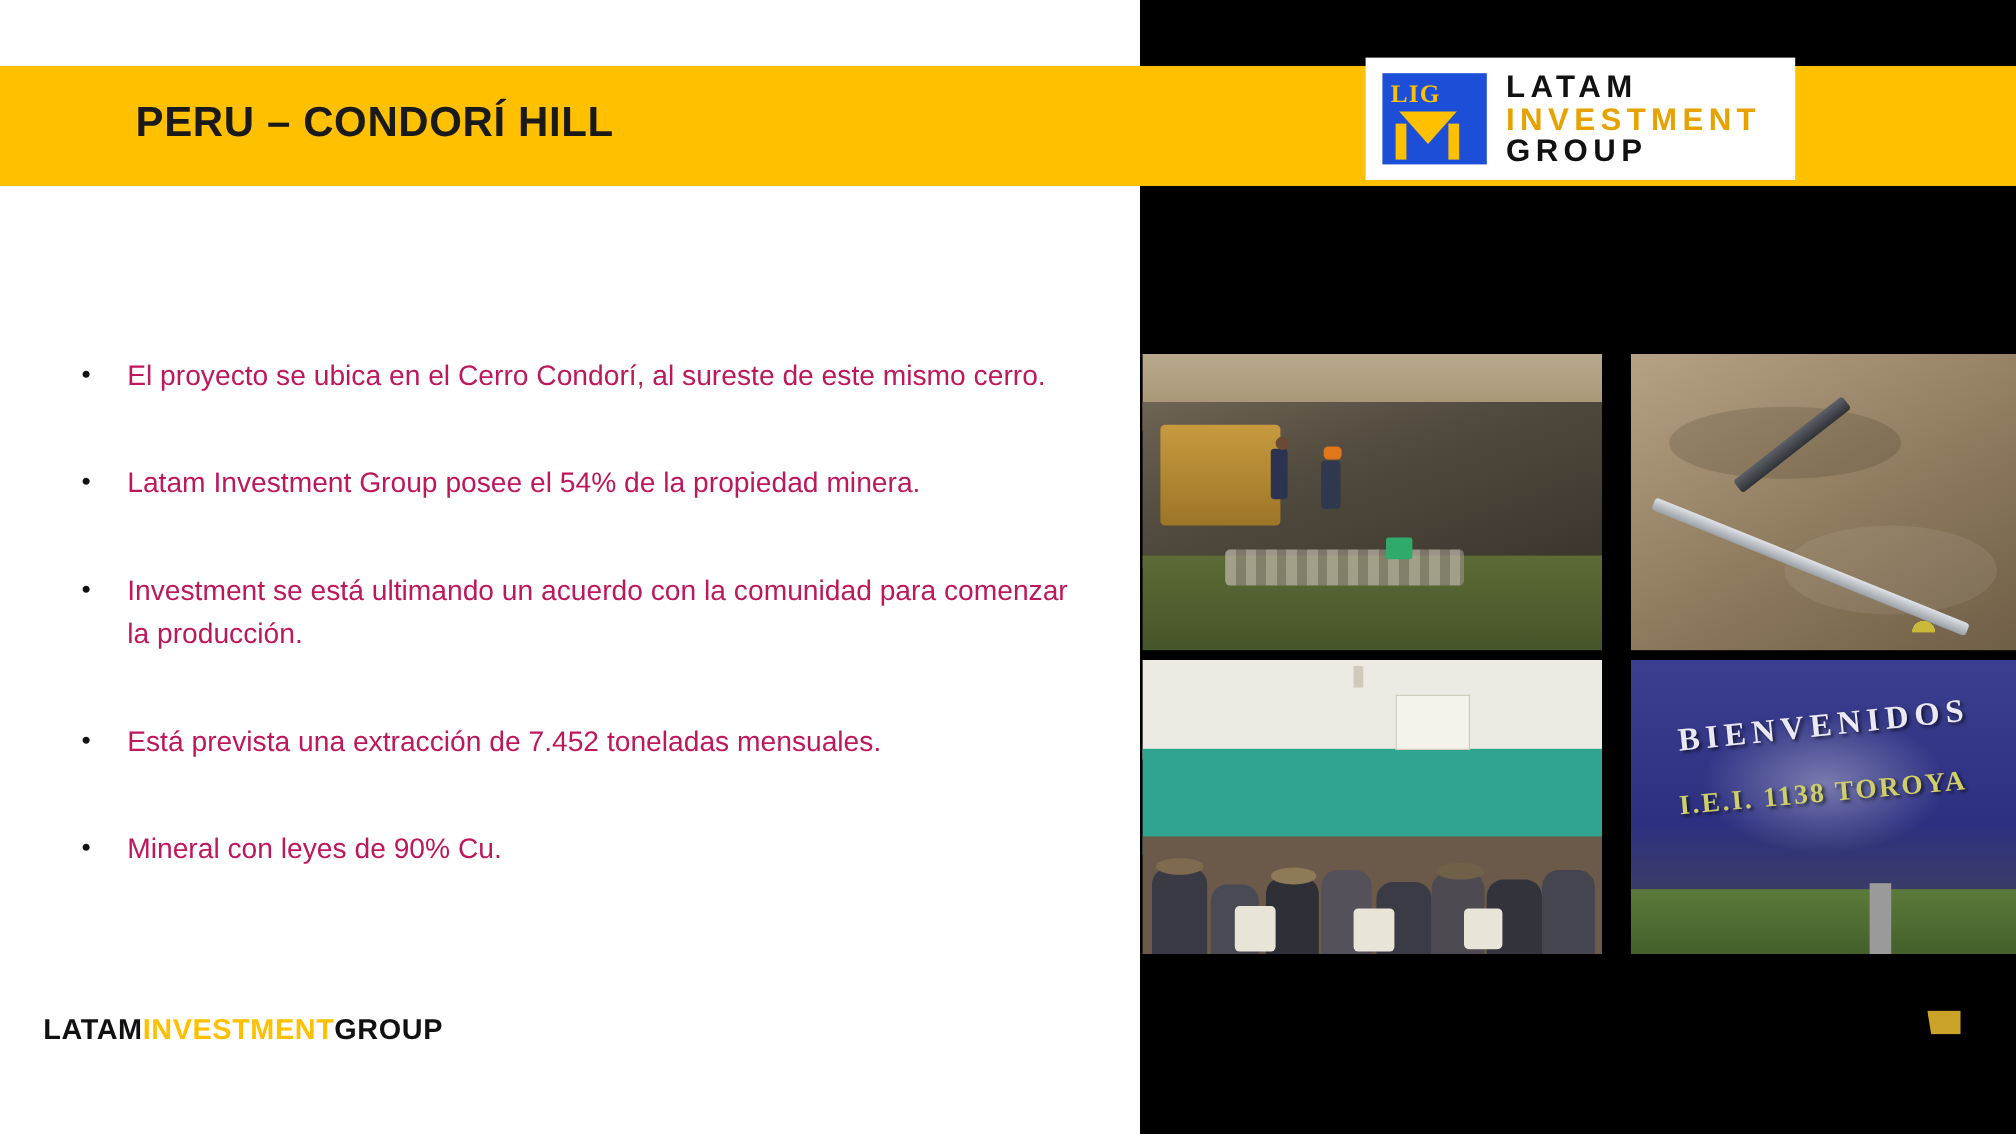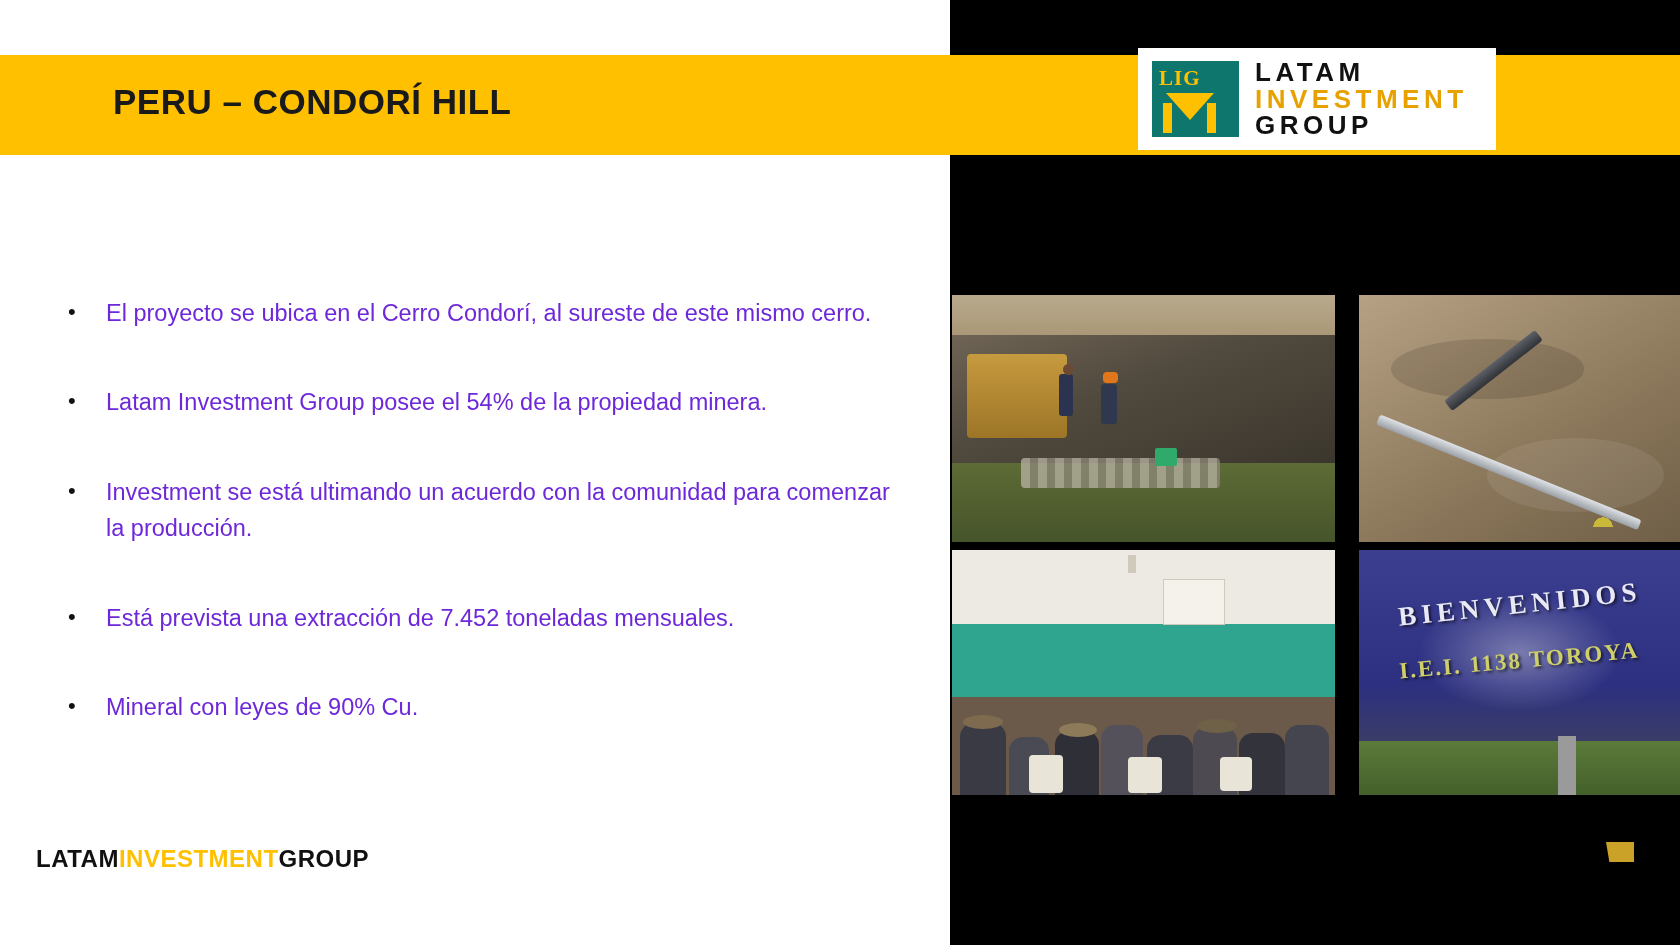--- a/index.html
+++ b/index.html
@@ -56,21 +56,21 @@
     width: 358px;
     height: 102px;
     background: #ffffff;
     display: flex;
     align-items: center;
     padding-left: 14px;
   }
   .logo-mark {
     width: 87px;
     height: 76px;
-    background: #0f766e;
+    background: #1d4ed8;
     position: relative;
     flex: 0 0 auto;
   }
   .logo-mark .lig {
     position: absolute;
     top: 5px;
     left: 7px;
     color: #FFC000;
     font-size: 21px;
     font-weight: bold;
@@ -121,21 +121,21 @@
   }
   .bullet .dot {
     width: 38px;
     flex: 0 0 38px;
     font-size: 22px;
     color: #111;
     line-height: 1.55;
   }
   .bullet .txt {
     font-size: 23.5px;
-    color: #6d28d9;
+    color: #be185d;
     line-height: 1.55;
   }
 
   
   .epcm {
     position: absolute;
     left: 1148px;
     top: 203px;
     width: 338px;
     height: 52px;

